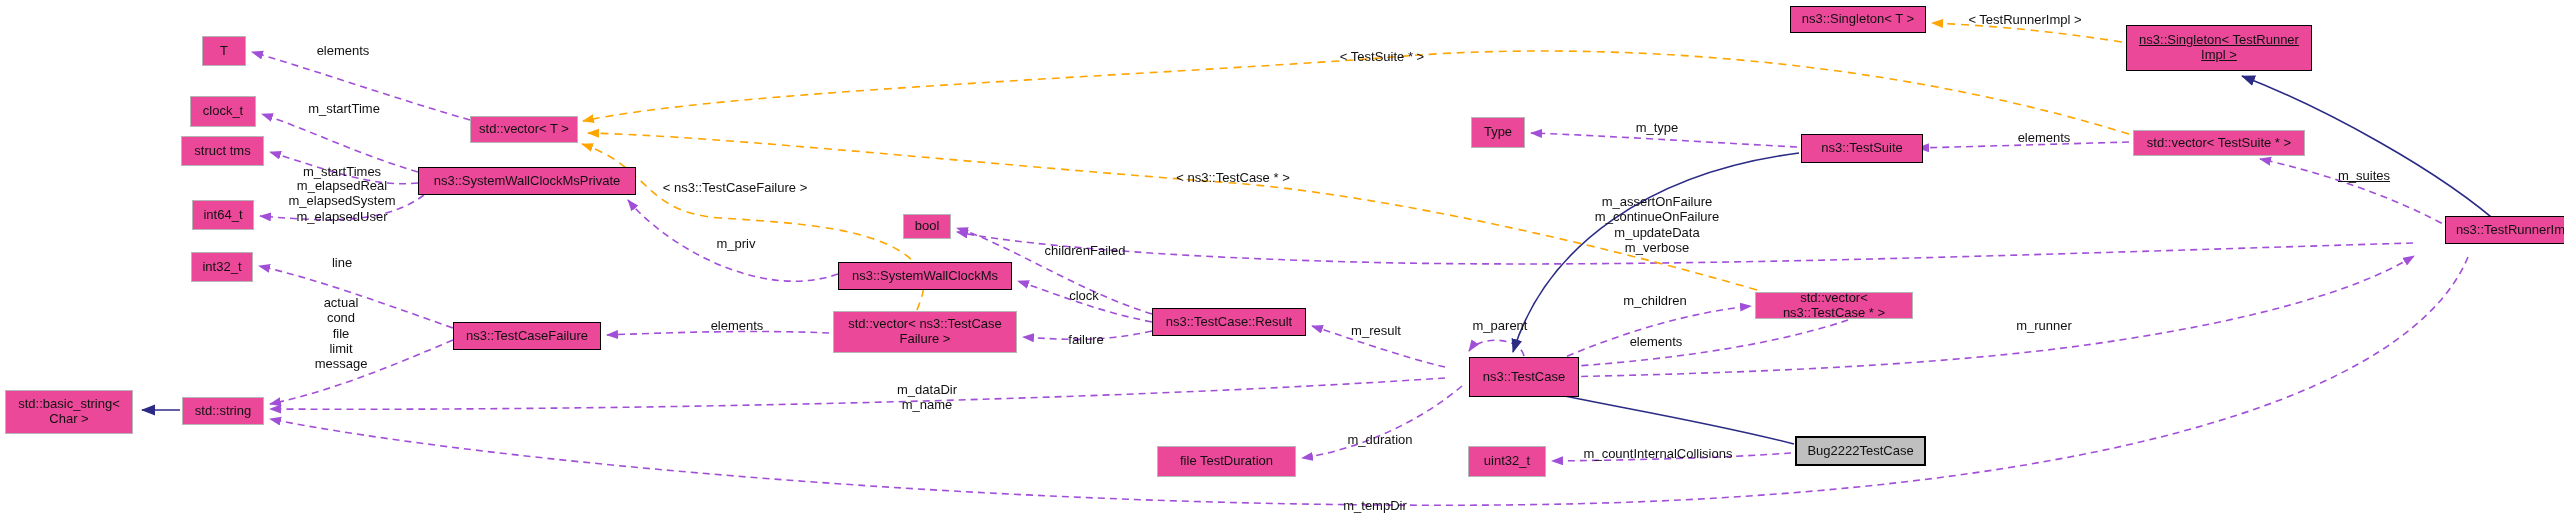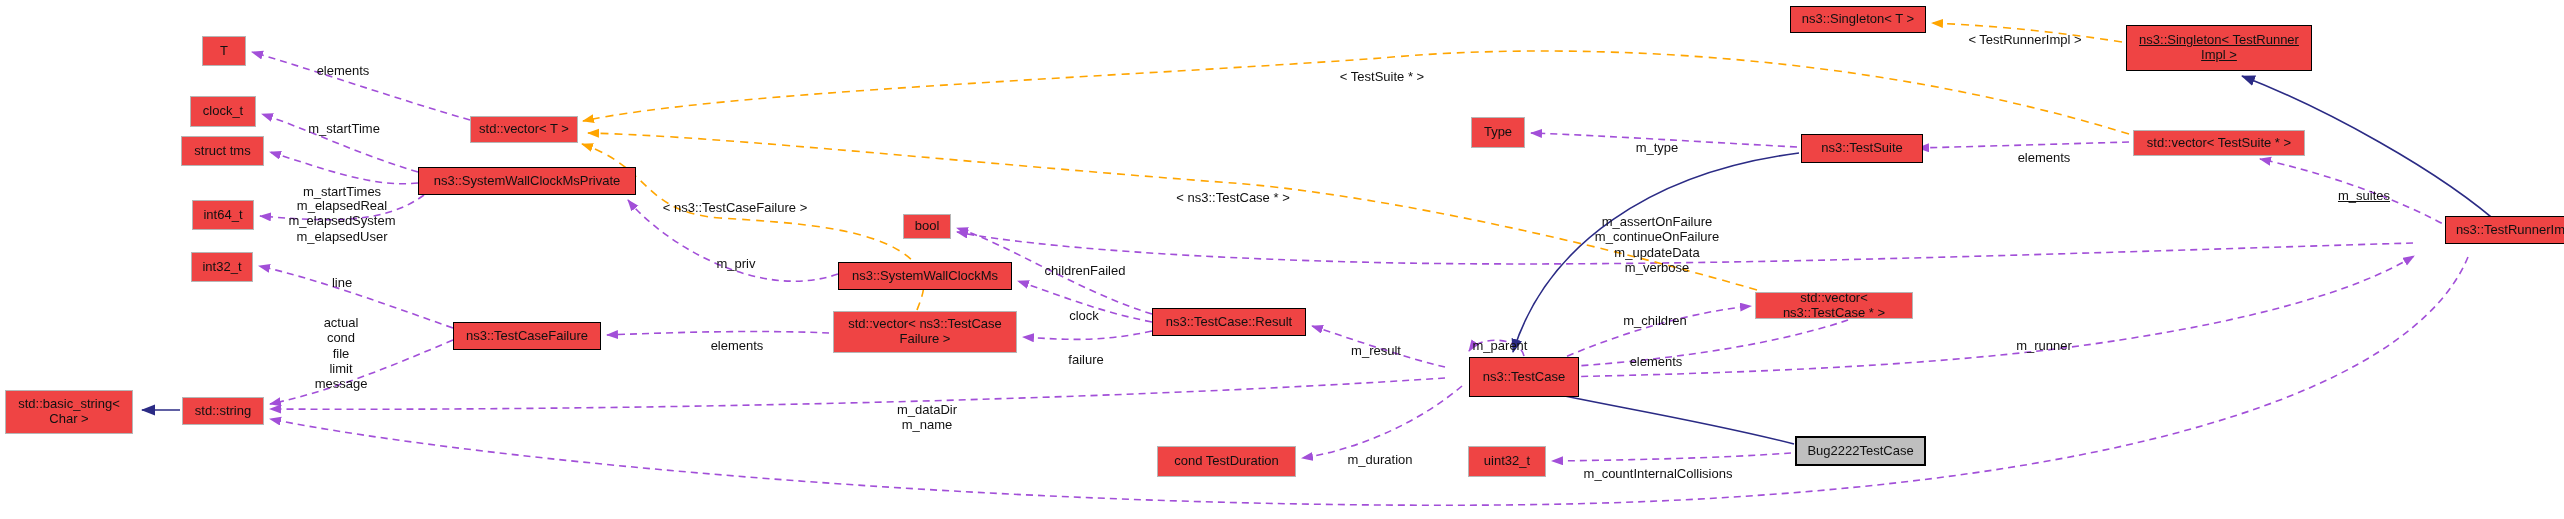--- a/index.html
+++ b/index.html
@@ -2,30 +2,30 @@
 <html><head>
 <meta charset="utf-8">
 <style>
   html,body{margin:0;padding:0;background:#ffffff;}
   #canvas{
     position:relative;width:2564px;height:519px;background:#ffffff;
     font-family:"Liberation Sans","DejaVu Sans",sans-serif;overflow:hidden;
   }
   svg.edges{position:absolute;left:0;top:0;width:2564px;height:519px;}
   .node{
-    position:absolute;background:#ef4444;border:1px solid #b6b6b6;
+    position:absolute;background:#ec4899;border:1px solid #b6b6b6;
     display:flex;align-items:center;justify-content:center;text-align:center;
     font-size:13px;line-height:1.12;color:#111;box-sizing:border-box;
   }
   .node.dark{border:1.4px solid #000000;}
   .node.selected{background:#bfbfbf;border:2px solid #000000;}
   .nlabel{white-space:pre-line;padding:0 4px;}
   .elabel{
     position:absolute;transform:translateX(-50%);font-size:13px;line-height:1.18;
-    color:#111;text-align:center;white-space:pre-line;pointer-events:none;margin-top:20px;
+    color:#111;text-align:center;white-space:pre-line;pointer-events:none;
   }
   .ep{stroke:#a24fd8;stroke-width:1.6;fill:none;stroke-dasharray:7 5;}
   .eo{stroke:#ffa500;stroke-width:1.6;fill:none;stroke-dasharray:8 6;}
   .en{stroke:#2b2b85;stroke-width:1.6;fill:none;}
 </style>
 </head>
 <body>
 
 <div id="canvas">
 
@@ -141,21 +141,21 @@
       <span class="nlabel">ns3::Singleton&lt; TestRunner
 Impl &gt;</span>
     </div>
   <div class="node" style="left:2133px;top:130px;width:172px;height:26px;">
       <span class="nlabel">std::vector&lt; TestSuite * &gt;</span>
     </div>
   <div class="node dark" style="left:2417px;top:216px;width:141px;height:28px;margin-left:28px;">
       <span class="nlabel">ns3::TestRunnerImpl</span>
     </div>
   <div class="node" style="left:1157px;top:446px;width:139px;height:31px;">
-      <span class="nlabel">cond TestDuration</span>
+      <span class="nlabel">file TestDuration</span>
     </div>
   <div class="node" style="left:1468px;top:446px;width:78px;height:31px;">
       <span class="nlabel">uint32_t</span>
     </div>
   <div class="node selected" style="left:1795px;top:436px;width:131px;height:30px;">
       <span class="nlabel">Bug2222TestCase</span>
     </div>
 
   <span class="elabel" style="left:343px;top:43px;">elements</span>
   <span class="elabel" style="left:344px;top:101px;">m_startTime</span>

